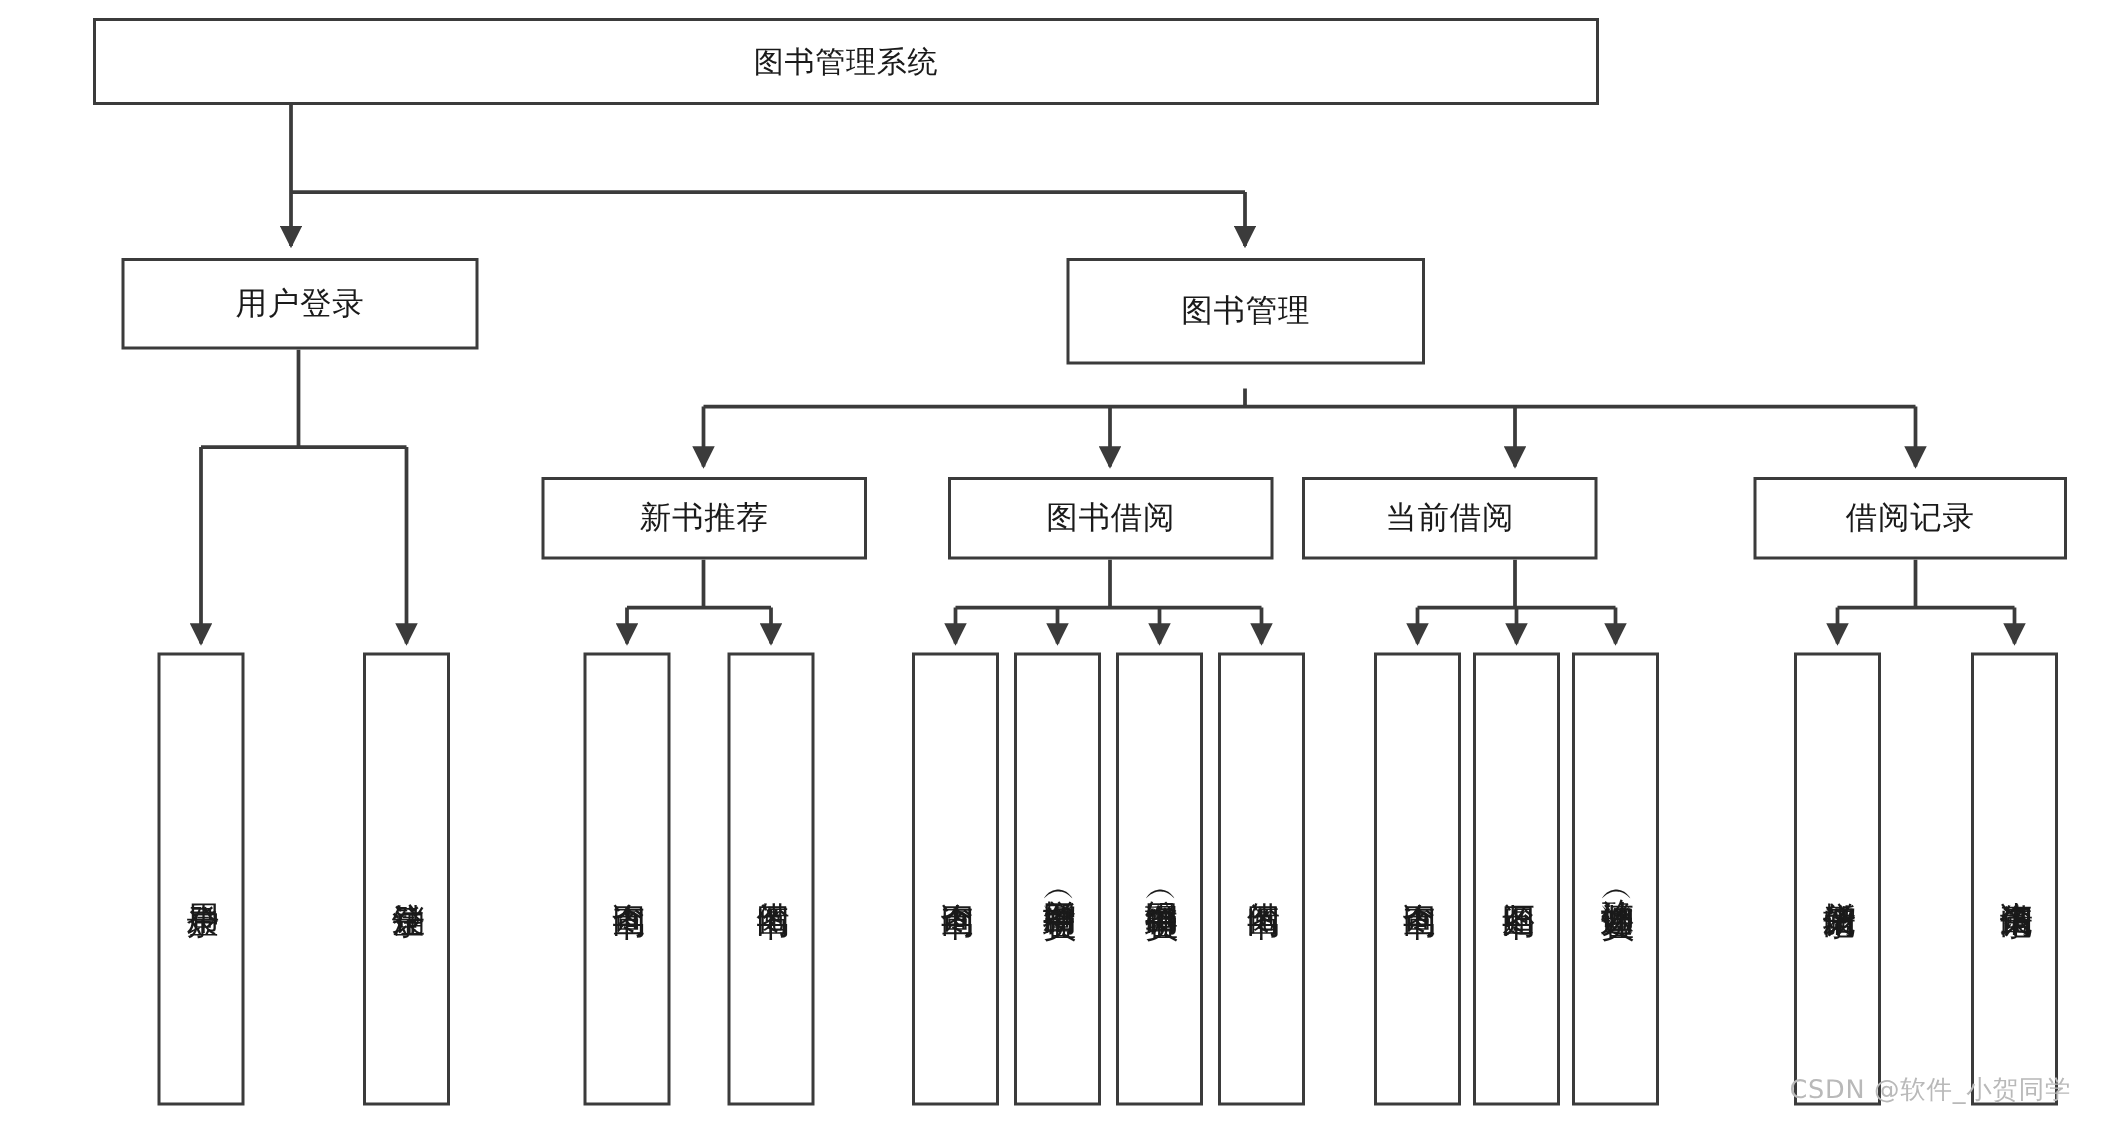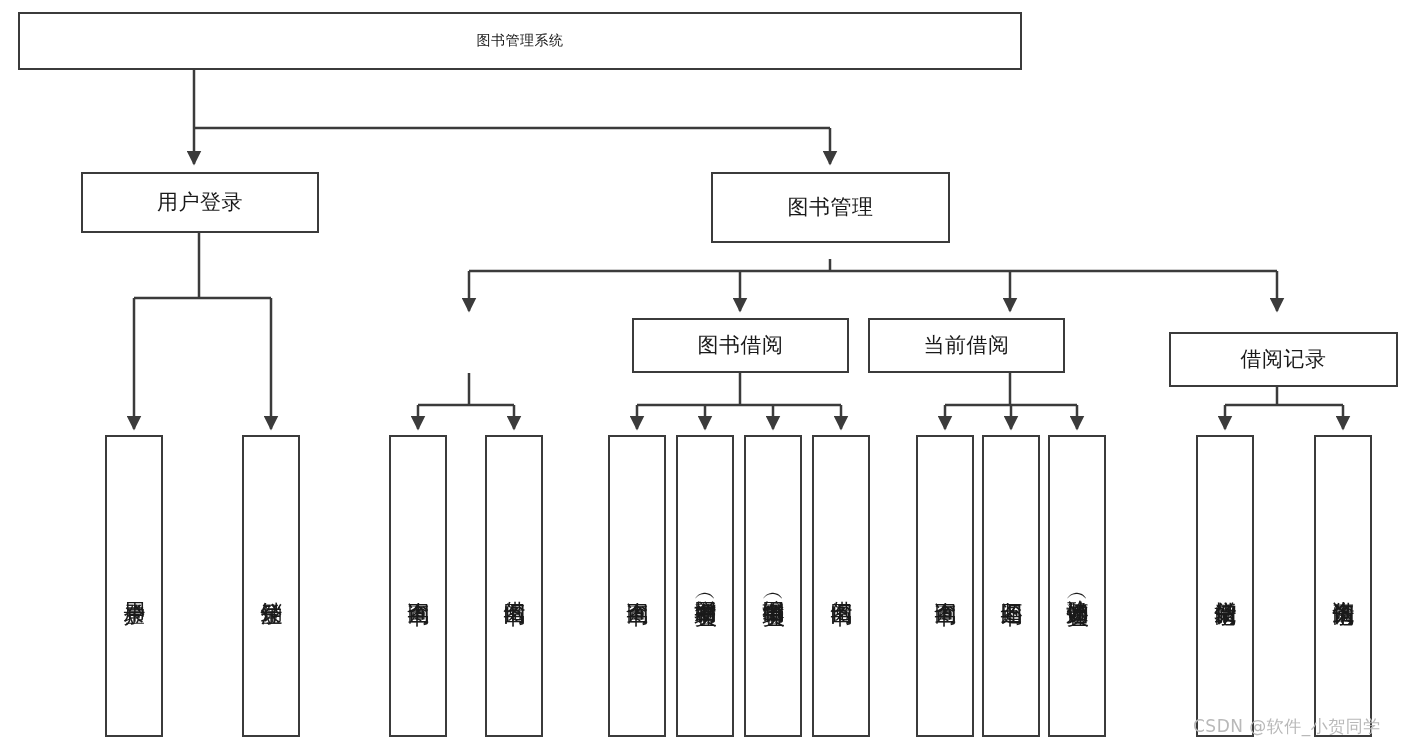--- a/index.html
+++ b/index.html
@@ -33,21 +33,22 @@
     align-items: center;
     justify-content: center;
     color: #1a1a1a;
   }
   .node.horiz {
     font-size: 21px;
     letter-spacing: 0.5px;
     line-height: 1.1;
   }
   .node.root {
-    font-size: 14px;
+    font-size: 20px;
+    margin-left: 44px;
   }
   .leaf {
     position: absolute;
     box-sizing: border-box;
     border: 2px solid #3b3b3b;
     background: #ffffff;
     display: flex;
     align-items: center;
     justify-content: center;
   }
@@ -134,30 +135,33 @@
   </div>
 
   <div class="node horiz" style="left:81px; top:172px; width:238px; height:61px;">
     <span>用户登录</span>
   </div>
 
   <div class="node horiz" style="left:711px; top:172px; width:239px; height:71px;">
     <span>图书管理</span>
   </div>
 
+  <div class="node horiz" style="left:361px; top:318px; width:217px; height:55px;">
+    <span>新书推荐</span>
+  </div>
 
   <div class="node horiz" style="left:632px; top:318px; width:217px; height:55px;justify-content:center;">
     <span>图书借阅</span>
   </div>
 
   <div class="node horiz" style="left:868px; top:318px; width:197px; height:55px;font-family:Liberation Serif, serif;">
     <span>当前借阅</span>
   </div>
 
-  <div class="node horiz" style="left:1169px; top:332px; width:229px; height:55px;justify-content:center;">
+  <div class="node horiz" style="left:1169px; top:318px; width:209px; height:55px;justify-content:center;">
     <span>借阅记录</span>
   </div>
 
   <div class="leaf" style="left:105px; top:435px; width:58px; height:302px;">
     <span class="vtext">用户登录</span>
   </div>
   <div class="leaf" style="left:242px; top:435px; width:58px; height:302px;">
     <span class="vtext">注销登录</span>
   </div>
 

